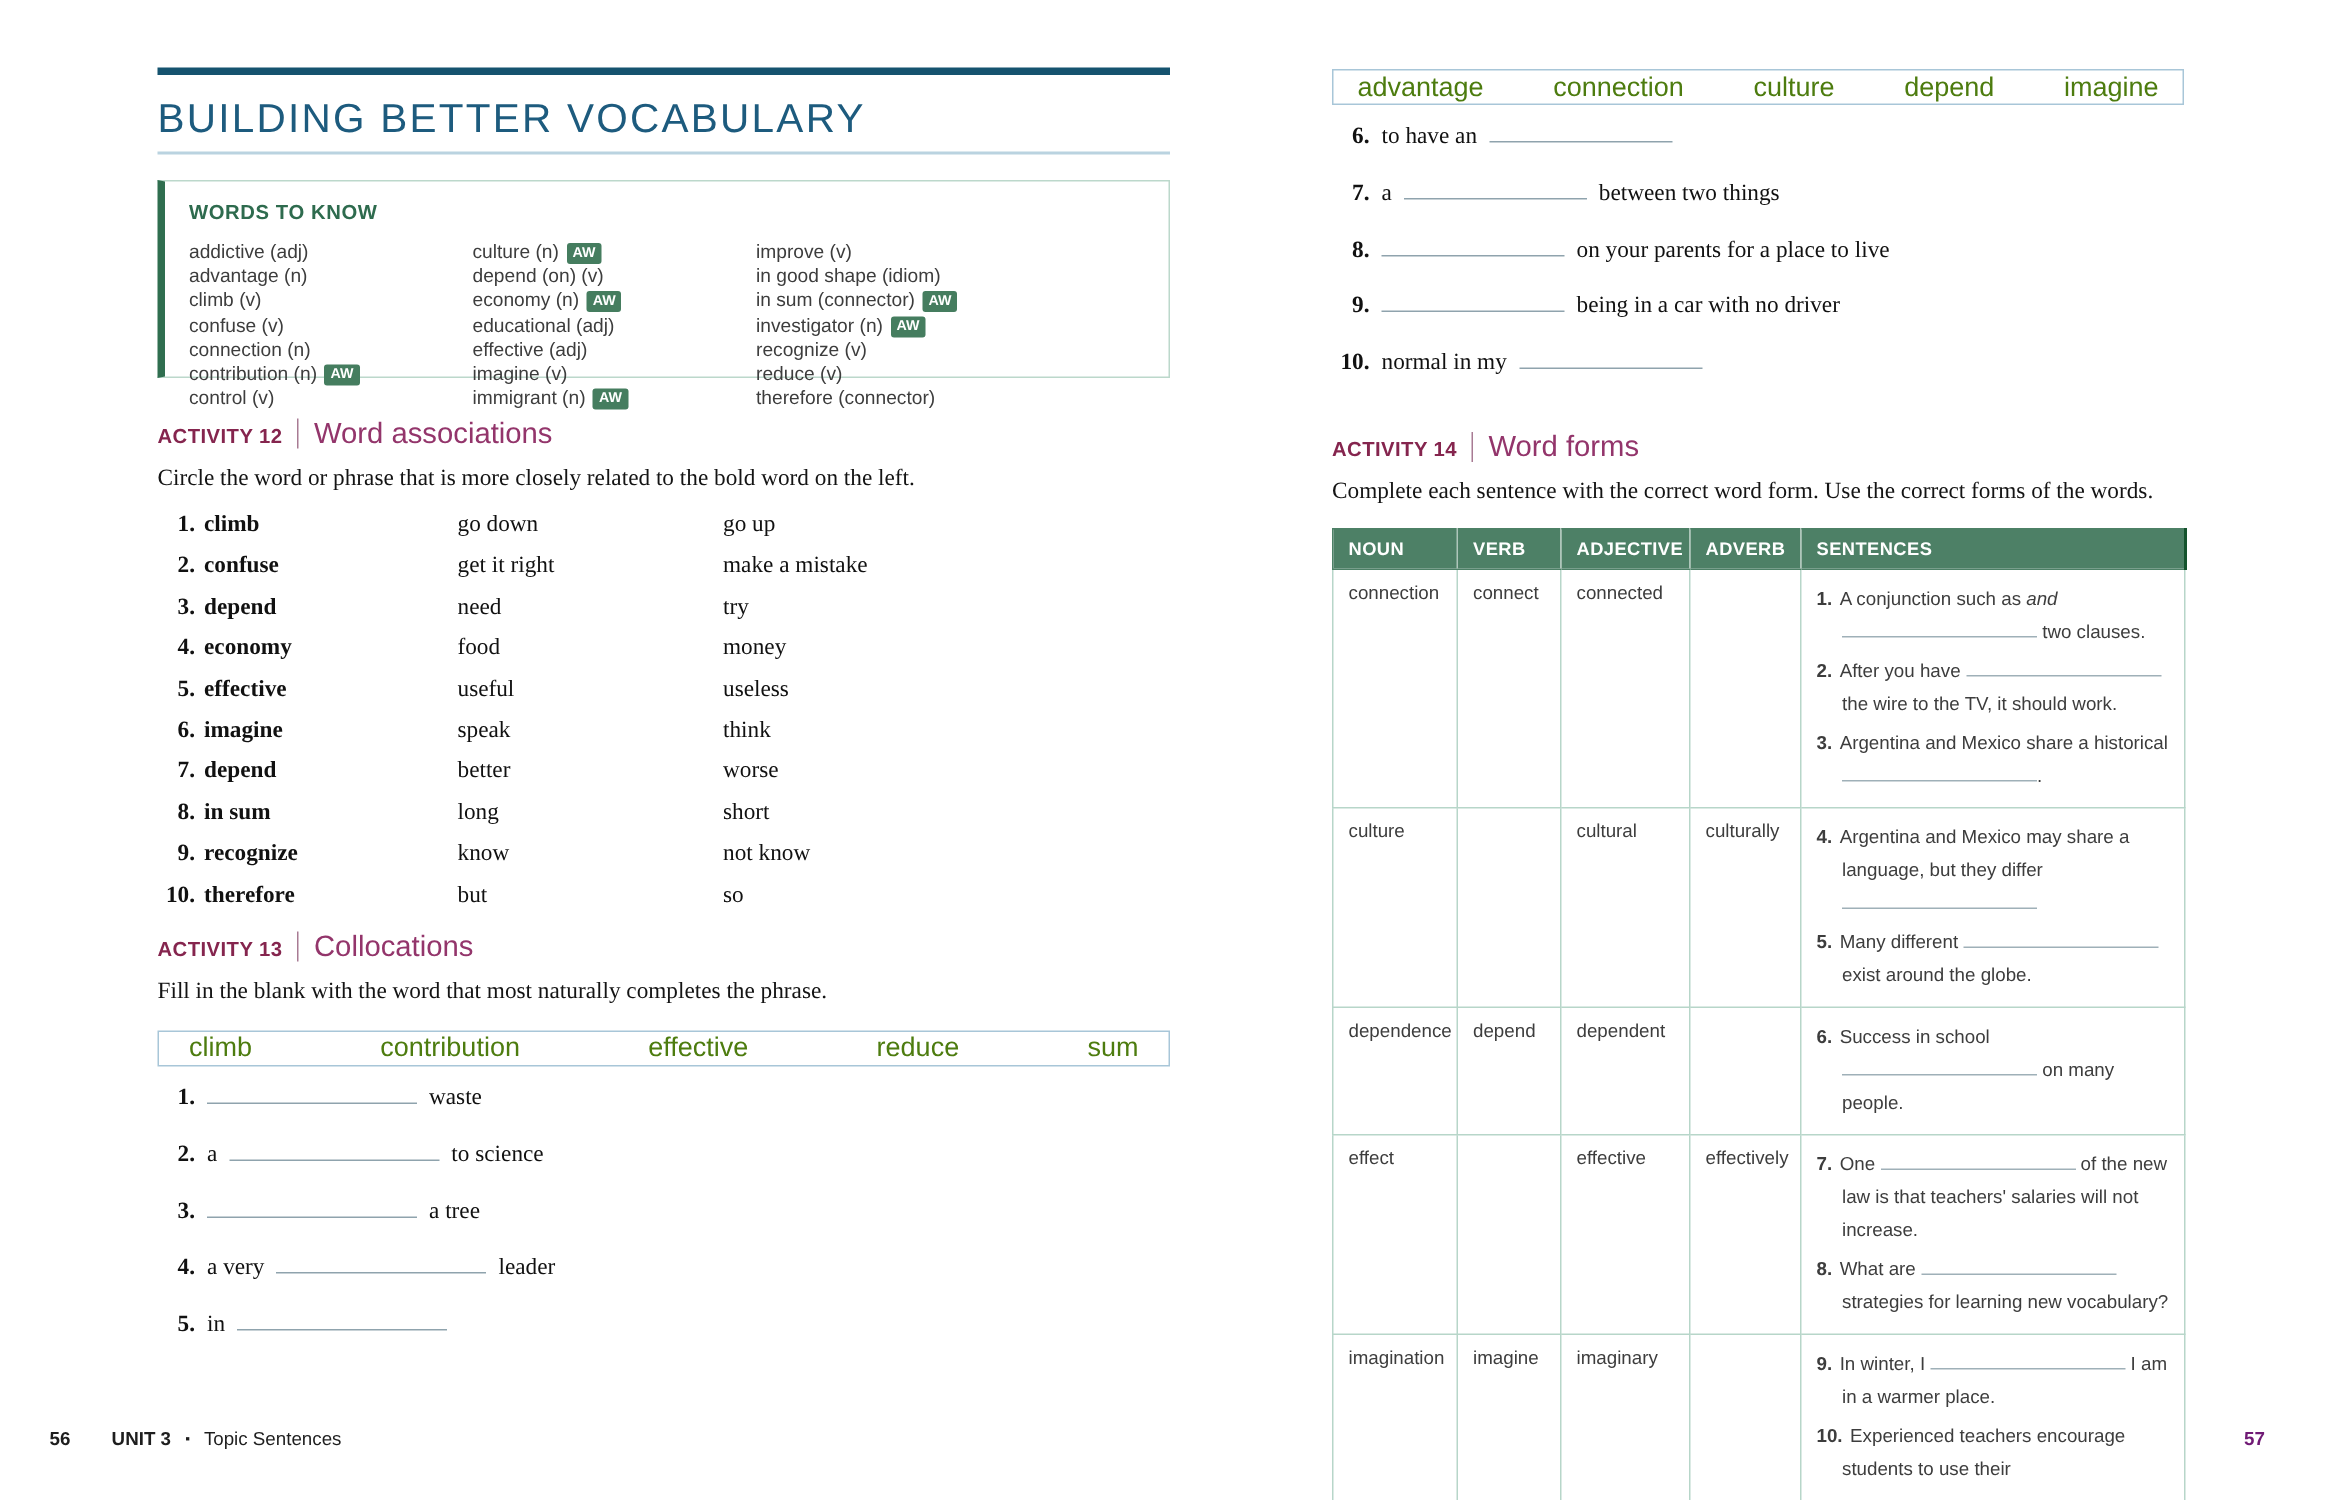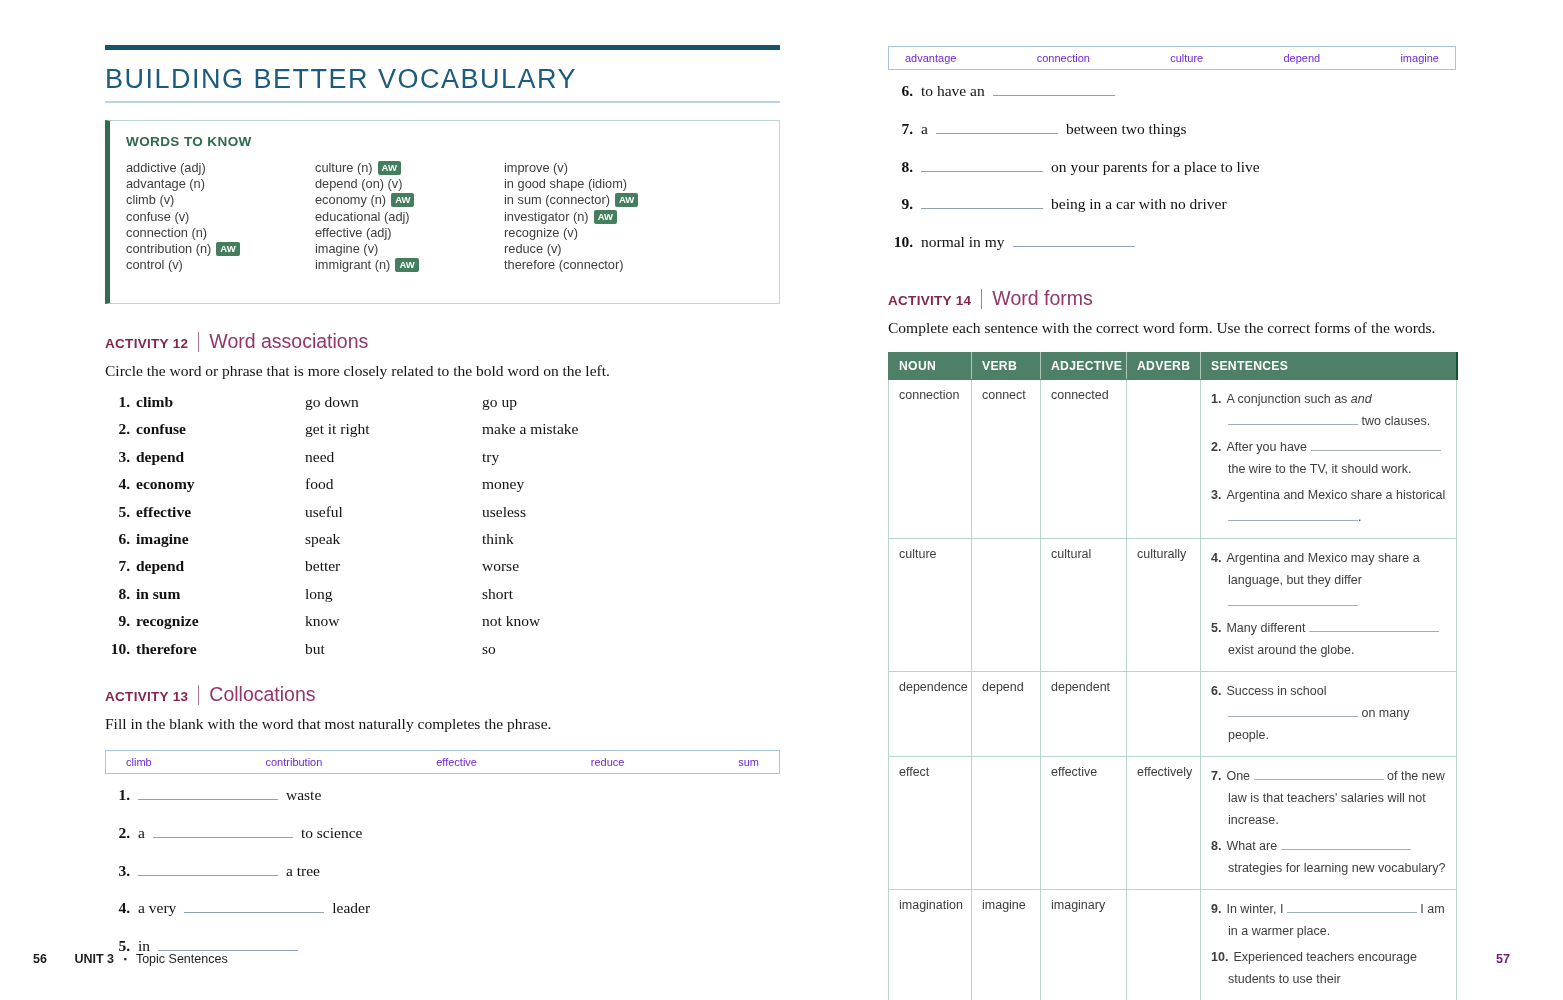--- a/index.html
+++ b/index.html
@@ -11,21 +11,21 @@
   .lpage{position:absolute;left:105px;top:0;width:675px;}
   .rpage{position:absolute;left:888px;top:0;width:568px;}
 
   
   .toprule{margin-top:45px;height:5px;background:#15536f;}
   .title{margin:13px 0 0;font-size:27px;line-height:32px;font-weight:500;
          letter-spacing:1.5px;color:#1d5b7e;}
   .subrule{margin-top:6px;height:2px;background:#bad3e0;}
 
   
-  .wtk{margin-top:17px;box-sizing:border-box;height:184px;
+  .wtk{margin-top:17px;box-sizing:border-box;height:132px;
        border:1px solid #bcd8cb;border-left:5px solid #2f6e4f;
        padding:13px 16px 12px;}
   .wtk-h{color:#2e6b4e;font-weight:bold;font-size:13.5px;letter-spacing:.4px;}
   .wtk-cols{display:flex;margin-top:11px;}
   .wtk-col{width:189px;}
   .wtk-col:last-child{flex:1;}
   .wtk-entry{font-size:12.8px;line-height:16.2px;color:#3d3d3d;white-space:nowrap;}
   .aw{display:inline-block;background:#457d5f;color:#fff;font-size:9.5px;font-weight:bold;
       line-height:10px;padding:2px 4px 2px;border-radius:2px;margin-left:5px;vertical-align:1px;}
 
@@ -41,21 +41,21 @@
   .a12{margin-top:13px;}
   .a12-row{display:flex;align-items:baseline;height:27.4px;
            font-family:"Liberation Serif",serif;font-size:15.5px;color:#111;}
   .a12-num{width:25px;text-align:right;font-weight:bold;margin-right:6px;flex:none;}
   .a12-word{width:169px;font-weight:bold;flex:none;}
   .a12-o1{width:177px;flex:none;}
 
   
   .bank{box-sizing:border-box;height:24px;border:1px solid #a8c6d8;background:#fff;
         display:flex;align-items:center;justify-content:space-between;
-        padding:0 20px;font-size:11px;color:#6d28d9;}
+        padding:0 20px;font-size:18px;color:#4d7c0f;}
   .bank.mt{margin-top:17px;}
   .rpage .bank{margin-top:46px;padding:0 16px;}
 
   
   .fills{margin-top:12px;}
   .fill-item{display:flex;align-items:baseline;height:37.8px;
              font-family:"Liberation Serif",serif;font-size:15.5px;color:#111;}
   .fill-num{width:25px;text-align:right;font-weight:bold;margin-right:8px;flex:none;}
   .fill-pre{margin-right:8px;}
   .blank{display:inline-block;width:140px;height:12px;flex:none;
@@ -186,21 +186,21 @@
         <span class="a12-o2">not know</span>
       </div>
       <div class="a12-row">
         <span class="a12-num">10.</span>
         <span class="a12-word">therefore</span>
         <span class="a12-o1">but</span>
         <span class="a12-o2">so</span>
       </div>
     </div>
 
-  <div class="act-head" style="margin-top:16px;">
+  <div class="act-head" style="margin-top:5px;">
     <span class="act-label">ACTIVITY 13</span><span class="act-div"></span><span class="act-title">Collocations</span>
   </div>
   <div class="instr">Fill in the blank with the word that most naturally completes the phrase.</div>
   <div class="bank mt" id="bank-l">
       <span class="bank-word">climb</span>
       <span class="bank-word">contribution</span>
       <span class="bank-word">effective</span>
       <span class="bank-word">reduce</span>
       <span class="bank-word">sum</span>
     </div>

